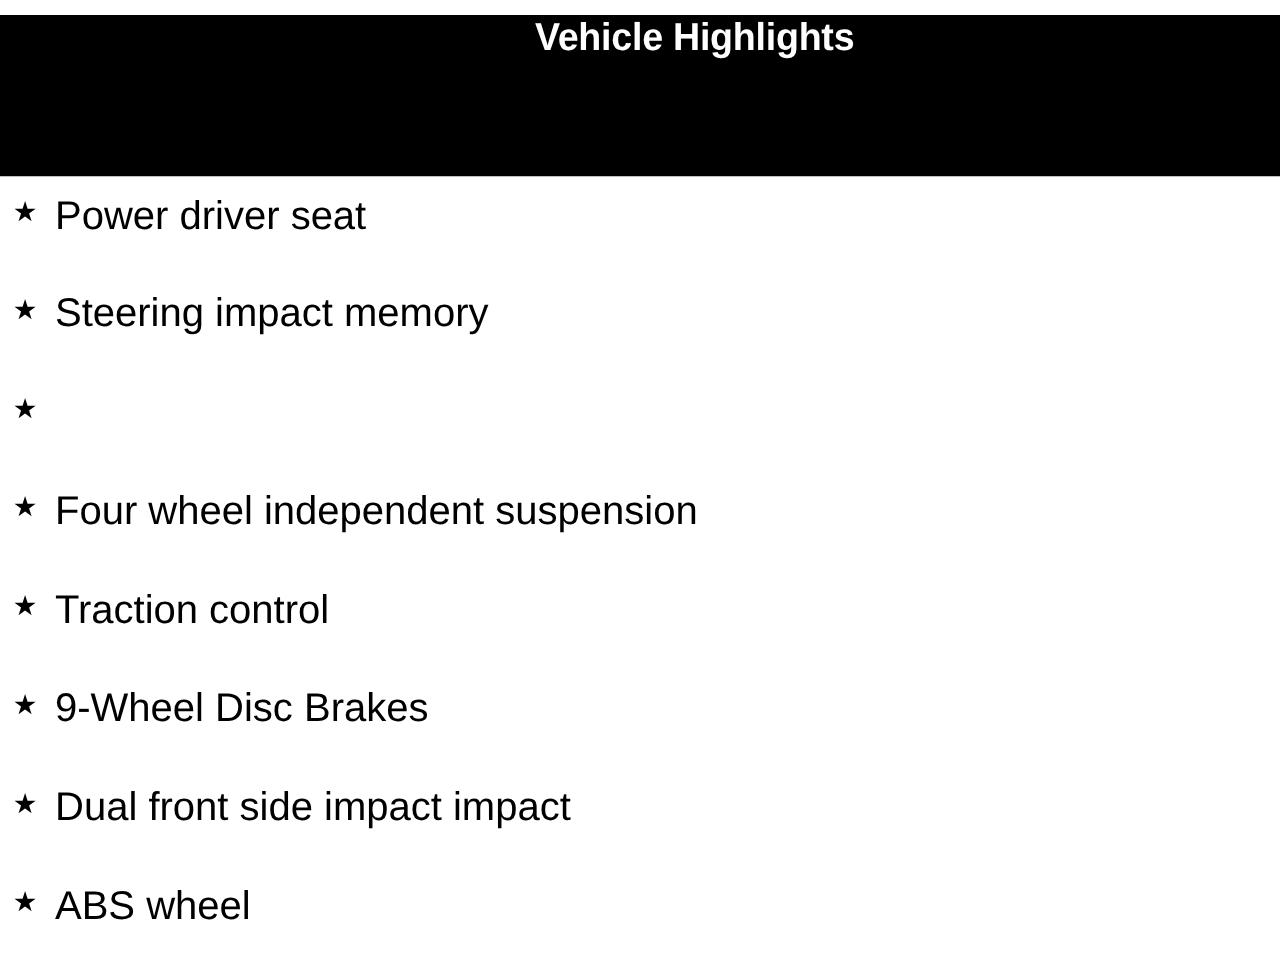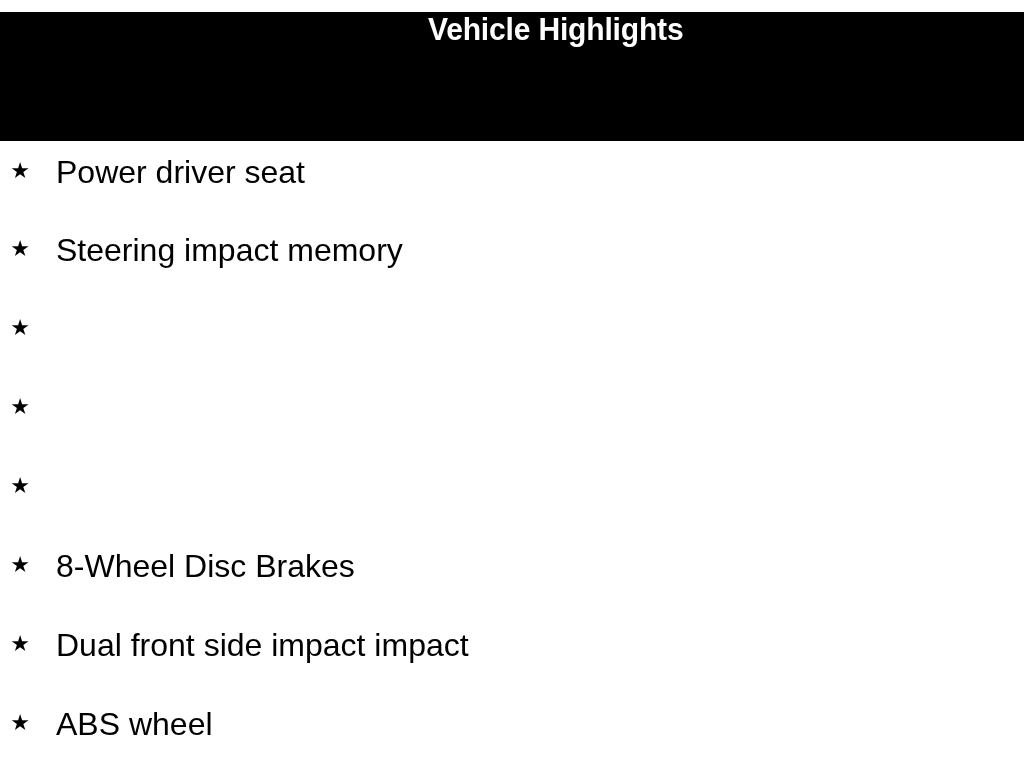--- a/index.html
+++ b/index.html
@@ -88,21 +88,21 @@
     color: #000000;
     font-family: "DejaVu Sans", sans-serif;
     font-size: 22px;
     line-height: 22px;
     position: relative;
     top: -1px;
   }
 
   .highlight-label {
     display: inline-block;
-    margin-left: 20px;
+    margin-left: 8px;
     color: #000000;
     font-family: "Liberation Sans", sans-serif;
     font-weight: normal;
     font-size: 32px;
     line-height: 36px;
   }
 </style>
 </head>
 <body>
 
@@ -123,29 +123,31 @@
       <span class="bullet-star">★</span>
       <span class="highlight-label">Steering impact memory</span>
     </li>
 
     <li class="highlight-item i2">
       <span class="bullet-star">★</span>
     </li>
 
     <li class="highlight-item i3">
       <span class="bullet-star">★</span>
+      <span class="highlight-label">Four wheel independent suspension</span>
     </li>
 
     <li class="highlight-item i4">
       <span class="bullet-star">★</span>
+      <span class="highlight-label">Traction control</span>
     </li>
 
     <li class="highlight-item i5">
       <span class="bullet-star">★</span>
-      <span class="highlight-label">8-Wheel Disc Brakes</span>
+      <span class="highlight-label">9-Wheel Disc Brakes</span>
     </li>
 
     <li class="highlight-item i6">
       <span class="bullet-star">★</span>
       <span class="highlight-label">Dual front side impact impact</span>
     </li>
 
     <li class="highlight-item i7">
       <span class="bullet-star">★</span>
       <span class="highlight-label">ABS wheel</span>

